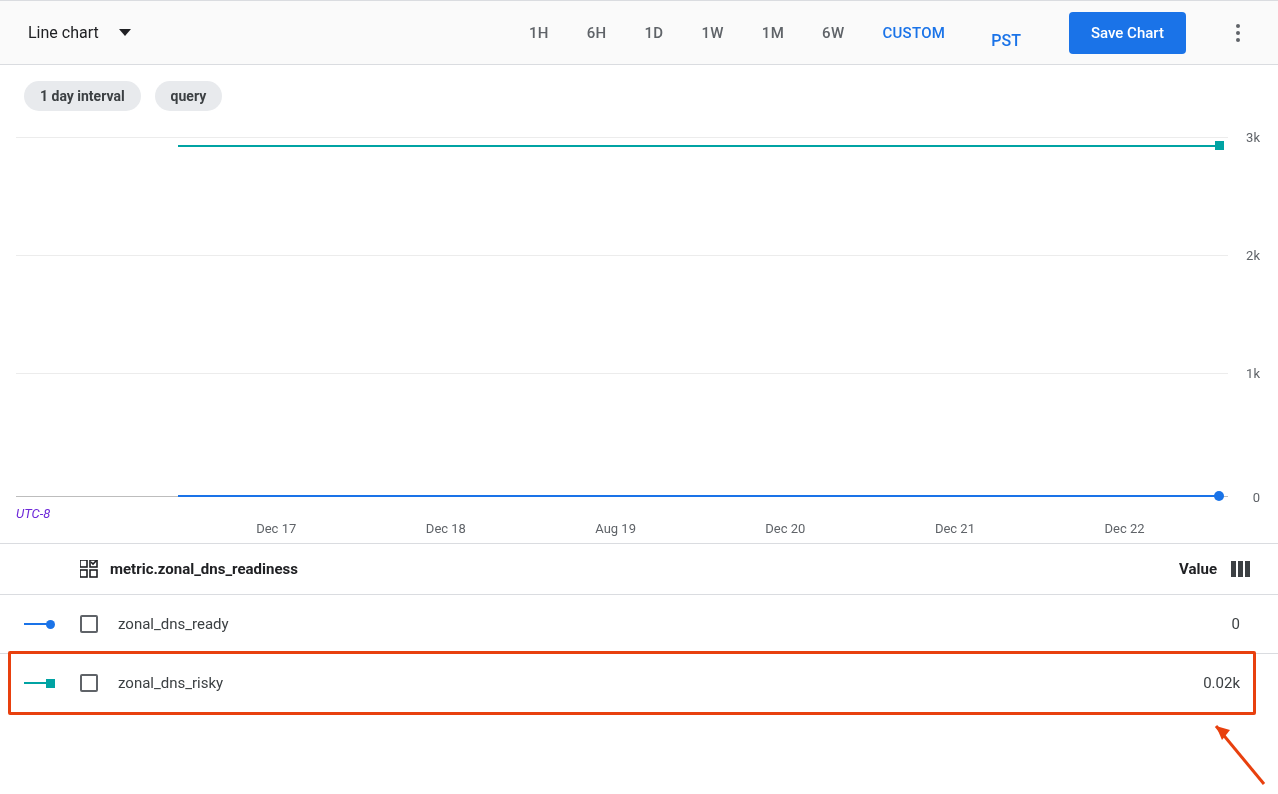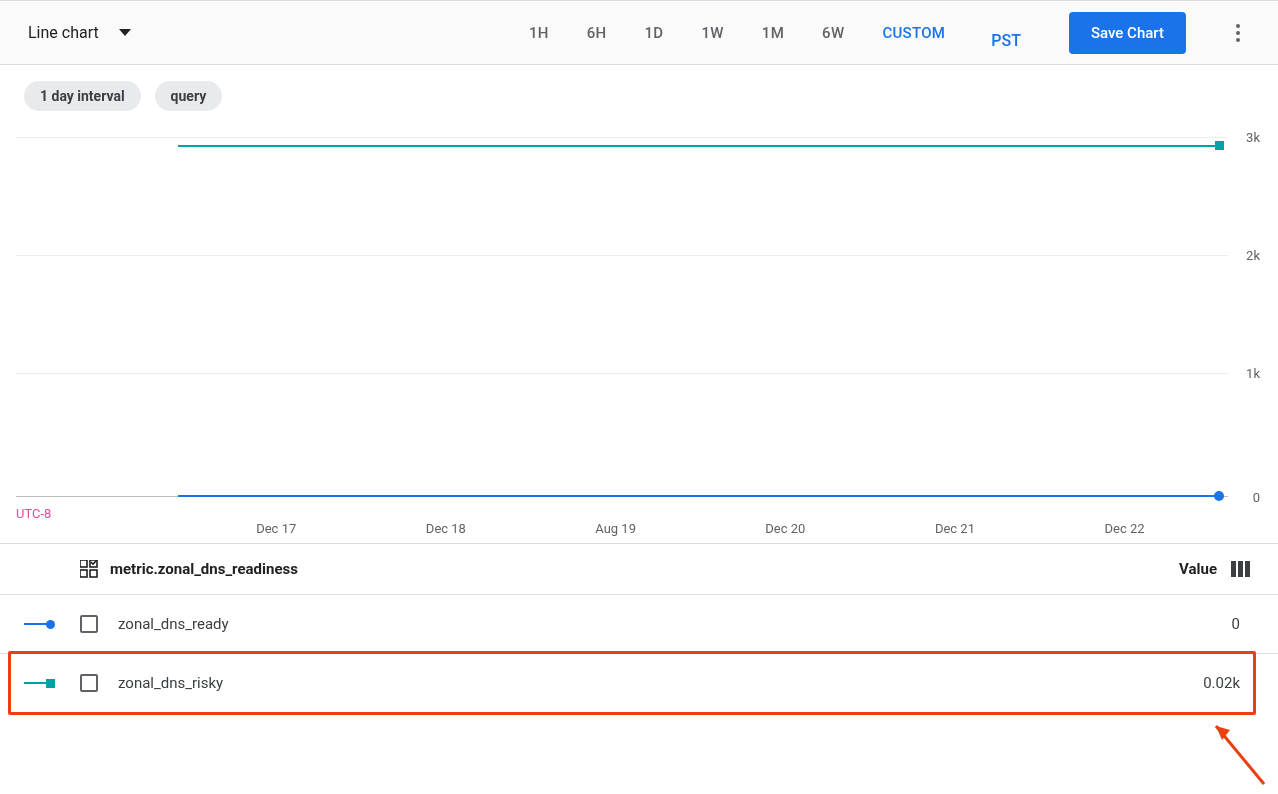--- a/index.html
+++ b/index.html
@@ -171,21 +171,22 @@
     bottom: 14px;
     width: 10px; height: 10px;
     background: #1a73e8;
     border-radius: 50%;
   }
   .tz-axis-label {
     position: absolute;
     left: 0;
     bottom: -6px;
     font-size: 13px;
-    color: #ec4899;
+    color: #6d28d9;
+    font-style: italic;
   }
   
   .legend-header {
     display: flex;
     align-items: center;
     border-top: 1px solid #dadce0;
     border-bottom: 1px solid #dadce0;
     padding: 16px 28px 16px 80px;
     margin-top: 28px;
   }

